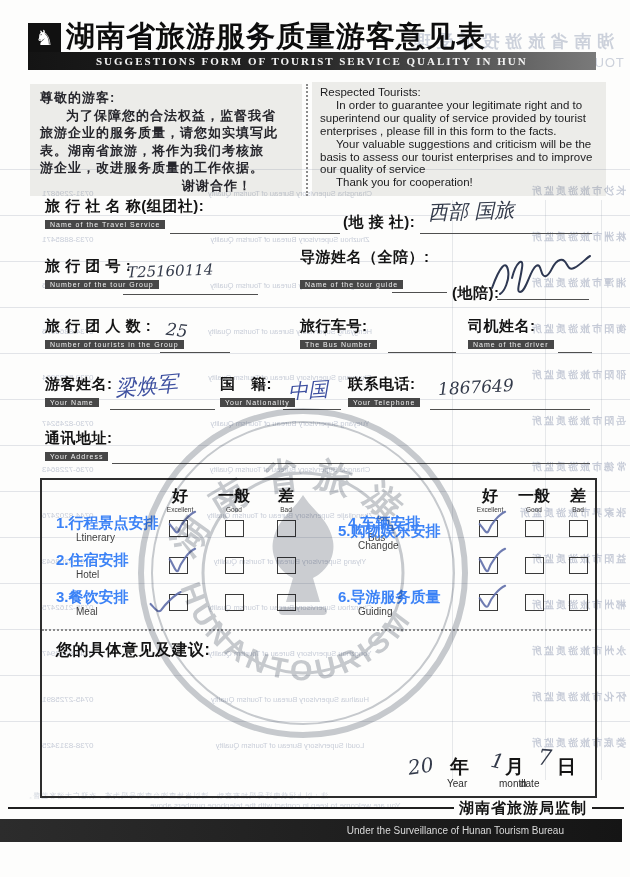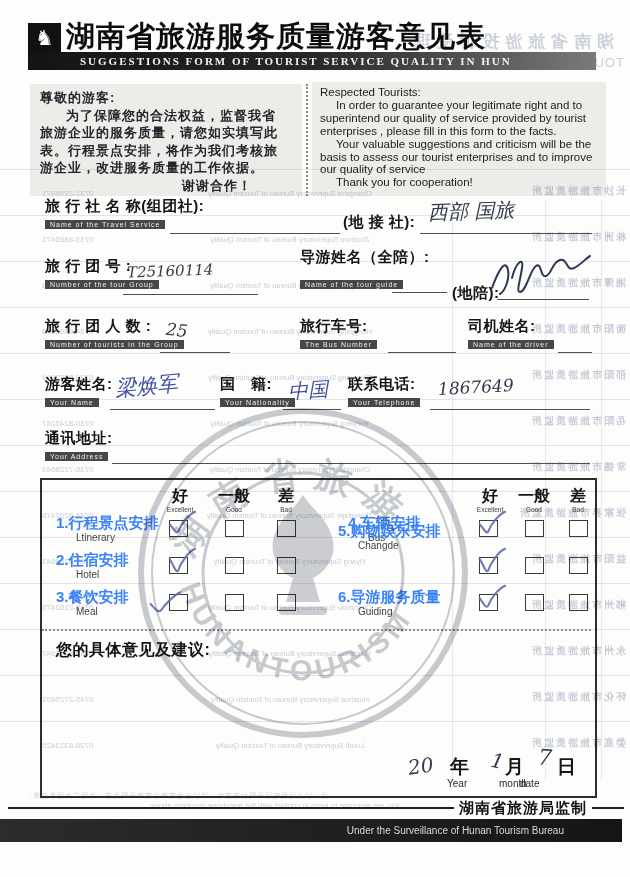--- a/index.html
+++ b/index.html
@@ -19,21 +19,21 @@
   .grow-num{position:absolute;left:42px;font-size:8px;color:#c9ced9;white-space:nowrap;}
   
   .hdr-logo{position:absolute;left:28px;top:23px;width:33px;height:29px;background:#111;z-index:2;
             display:flex;align-items:center;justify-content:center;}
   .hdr-logo span{color:#fff;font-size:21px;line-height:1;}
   .title{position:absolute;left:66px;top:17px;z-index:2;font-size:29px;font-weight:900;letter-spacing:1px;color:#0d0d0d;white-space:nowrap;}
   .subbar{position:absolute;left:28px;top:52px;width:568px;height:18px;z-index:2;
           background:linear-gradient(90deg,#141414 0%,#262626 50%,#7a7a7a 100%);
           display:flex;align-items:center;}
   .subbar span{color:#f3f3f3;font-family:"Liberation Serif",serif;font-weight:bold;font-size:11px;
-               letter-spacing:2px;padding-left:52px;white-space:nowrap;}
+               letter-spacing:2px;padding-left:68px;white-space:nowrap;}
   
   .intro-zh{position:absolute;left:30px;top:84px;width:272px;height:112px;z-index:1;
             background:rgba(120,120,112,.13);padding:5px 10px;box-sizing:border-box;
             font-size:13px;line-height:17.5px;letter-spacing:1px;color:#26262c;font-weight:700;}
   .intro-zh .ind{text-indent:26px;}
   .intro-zh .close{text-align:right;padding-right:40px;}
   .intro-div{position:absolute;left:306px;top:84px;height:112px;z-index:1;border-left:2px dotted #8a8a8a;}
   .intro-en{position:absolute;left:312px;top:82px;width:294px;height:114px;z-index:1;
             background:rgba(120,120,112,.13);padding:4px 8px;box-sizing:border-box;
             font-size:11.5px;line-height:12.9px;color:#1c1c1e;font-weight:500;}
@@ -145,21 +145,21 @@
   </div>
   <div class="title">湖南省旅游服务质量游客意见表</div>
   <div class="subbar">
     <span>SUGGESTIONS FORM OF TOURIST SERVICE QUALITY IN HUN</span>
   </div>
 
   <div class="intro-zh">
     <div>尊敬的游客:</div>
     <div class="ind">为了保障您的合法权益，监督我省</div>
     <div>旅游企业的服务质量，请您如实填写此</div>
-    <div>表。行程景点安排，将作为我们考核旅</div>
+    <div>表。湖南省旅游，将作为我们考核旅</div>
     <div>游企业，改进服务质量的工作依据。</div>
     <div class="close">谢谢合作！</div>
   </div>
   <div class="intro-div"></div>
   <div class="intro-en">
     <div>Respected Tourists:</div>
     <div class="ind">In order to guarantee your legitimate right and to superintend our quality of service provided by tourist enterprises , please fill in this form to the facts.</div>
     <div class="ind">Your valuable suggestions and criticism will be the basis to assess our tourist enterprises and to improve our quality of service</div>
     <div class="ind">Thank you for cooperation!</div>
   </div>

